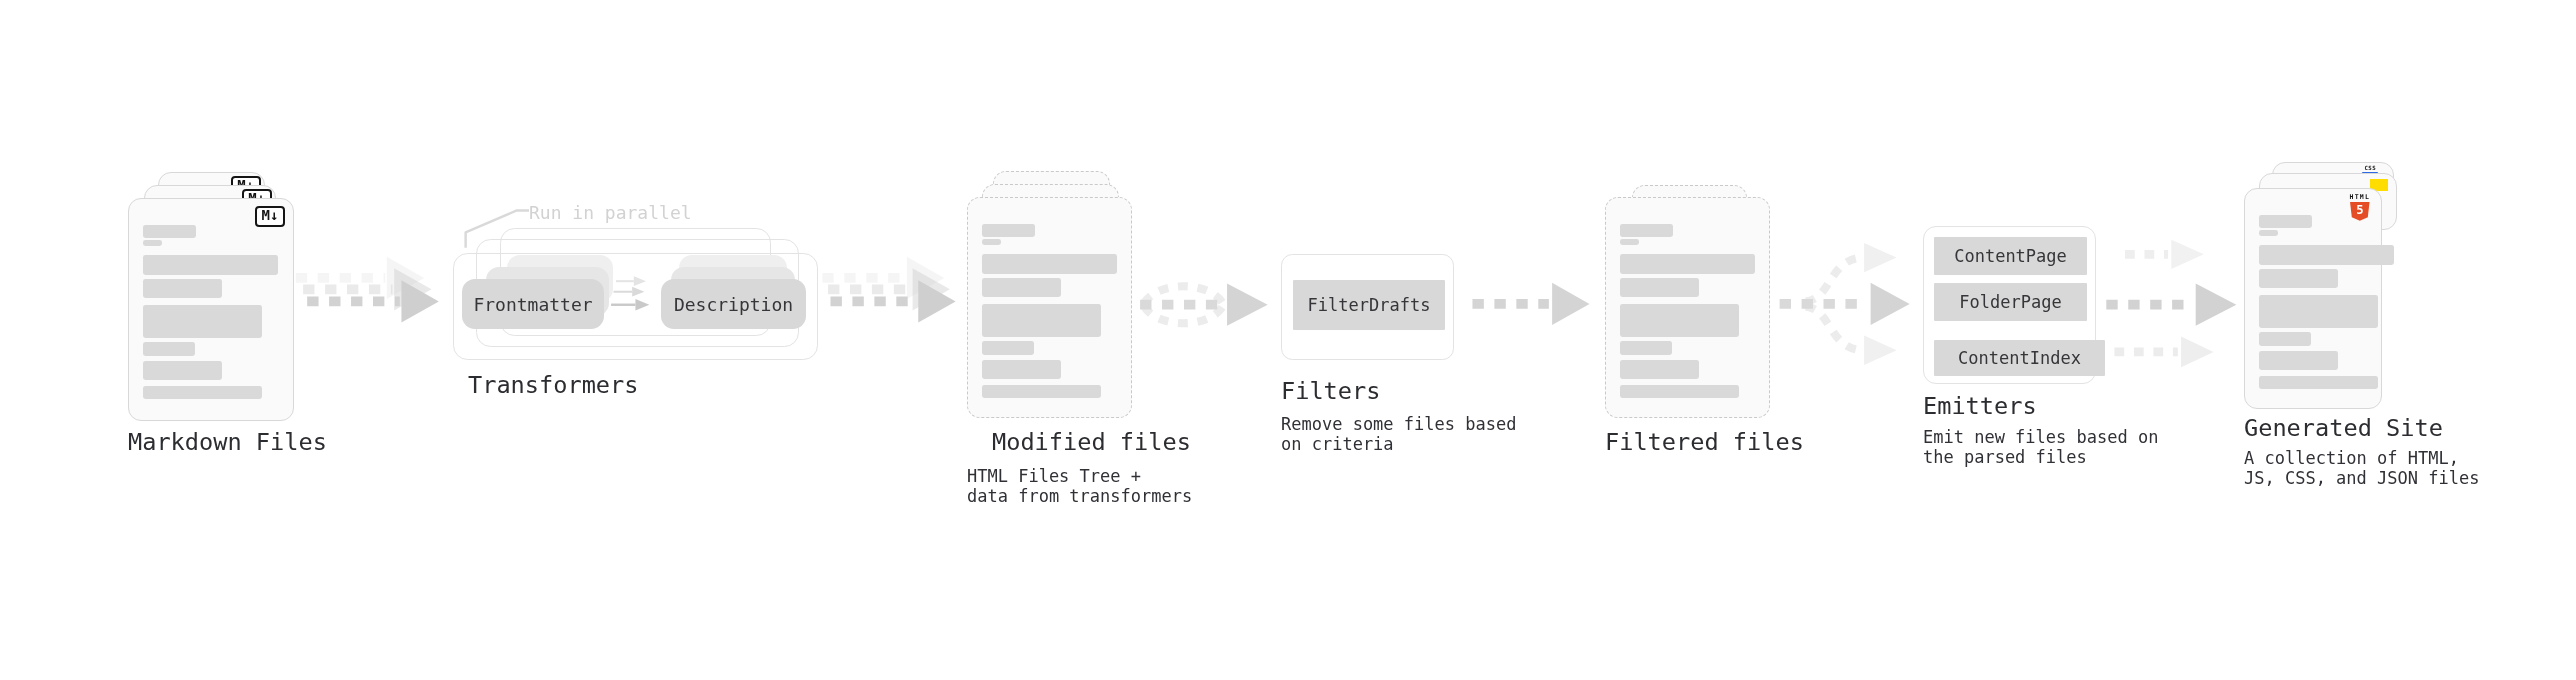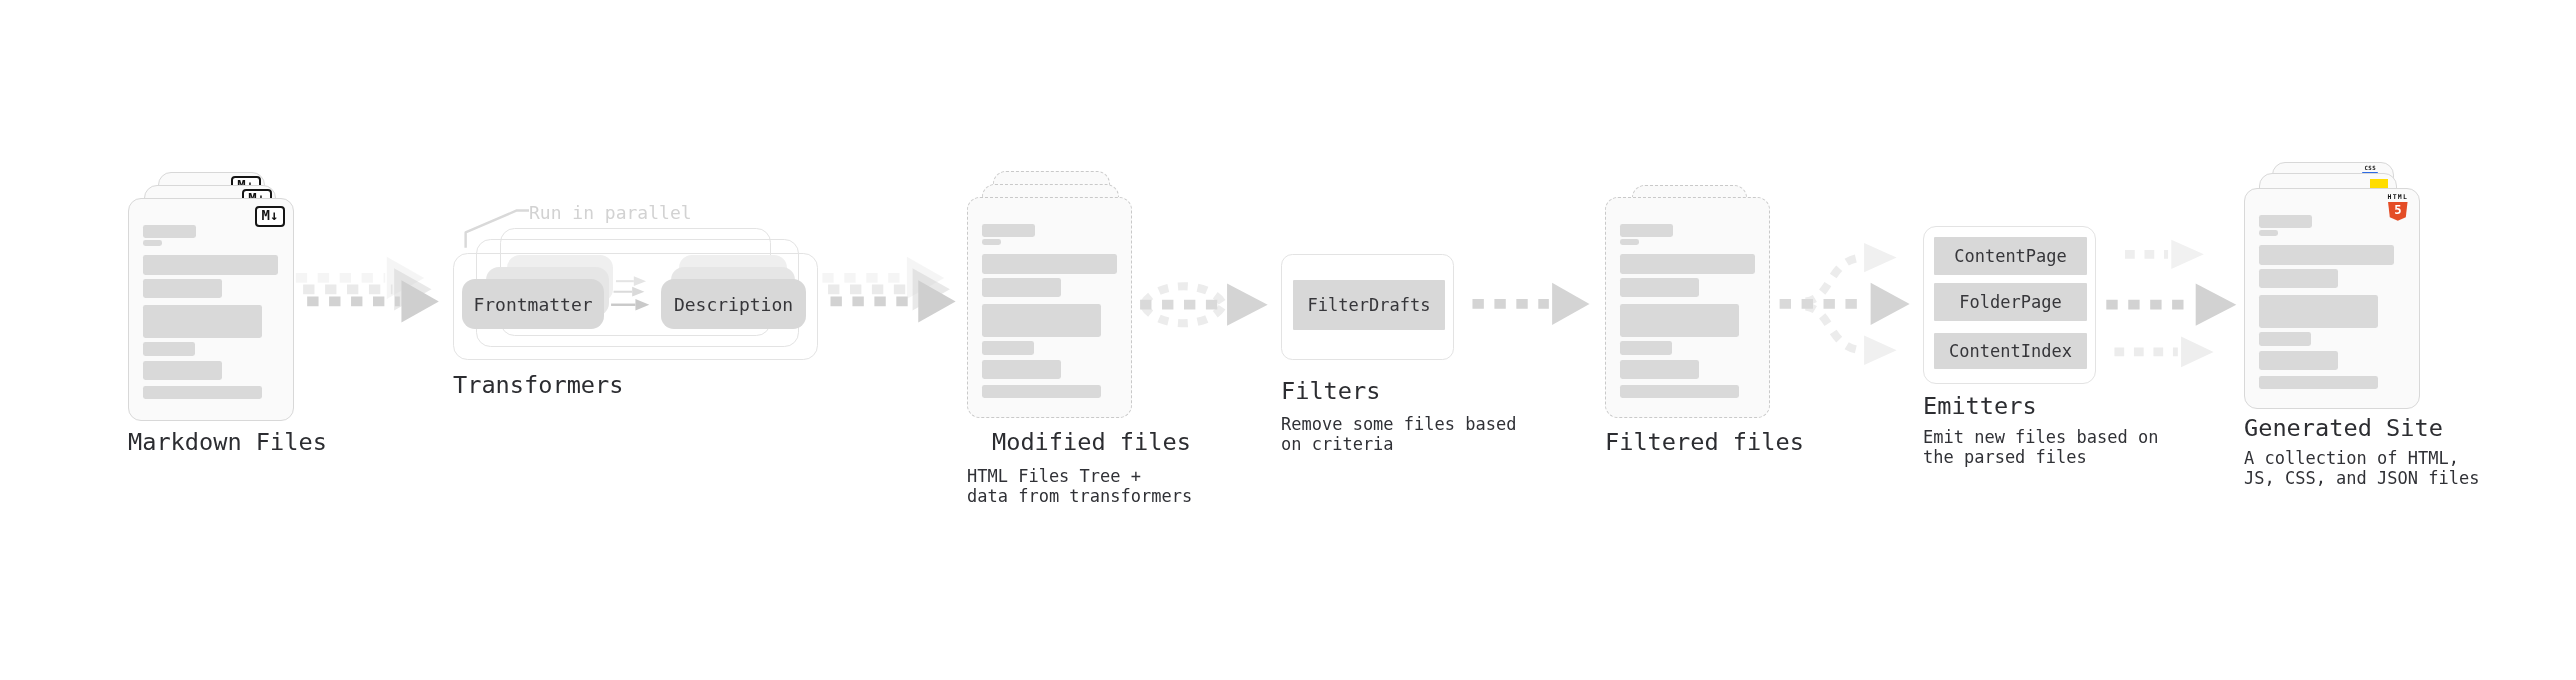--- a/index.html
+++ b/index.html
@@ -149,21 +149,21 @@
   <div class="outline" style="left:453px;top:253px;width:365px;height:107px"></div>
 
   <div class="pill g2" style="left:507px;top:255px;width:106px;height:47px"></div>
   <div class="pill g1" style="left:486px;top:267px;width:123px;height:49px"></div>
   <div class="pill" style="left:462px;top:279px;width:142px;height:50px">Frontmatter</div>
 
   <div class="pill g2" style="left:679px;top:255px;width:108px;height:47px"></div>
   <div class="pill g1" style="left:671px;top:267px;width:124px;height:49px"></div>
   <div class="pill" style="left:661px;top:279px;width:145px;height:50px">Description</div>
 
-  <div class="title" style="left:453px;top:371px">Transformers</div>
+  <div class="title" style="left:468px;top:371px">Transformers</div>
 
   <div class="file-card dashed" style="left:993px;top:171px;width:117px;height:49px"></div>
   <div class="file-card dashed" style="left:982px;top:184px;width:137px;height:49px"></div>
   <div class="file-card dashed" style="left:967px;top:197px;width:165px;height:221px">
     <div class="bars">
       <div class="b1"></div>
         <div class="b2"></div>
         <div class="b3"></div>
         <div class="b4"></div>
       <div class="b5"></div>
@@ -197,37 +197,37 @@
         <div class="b6"></div>
         <div class="b7"></div>
         <div class="b8"></div>
     </div>
   </div>
   <div class="title" style="left:1605px;top:428px">Filtered files</div>
 
   <div class="outline" style="left:1923px;top:226px;width:173px;height:158px;border-radius:13px"></div>
   <div class="pill small" style="left:1934px;top:237px;width:153px;height:38px">ContentPage</div>
   <div class="pill small" style="left:1934px;top:283px;width:153px;height:38px">FolderPage</div>
-  <div class="pill small" style="left:1934px;top:333px;width:153px;height:36px">ContentIndex</div>
+  <div class="pill small" style="left:1934px;top:340px;width:171px;height:36px">ContentIndex</div>
   <div class="title" style="left:1923px;top:392px">Emitters</div>
   <div class="desc" style="left:1923px;top:427px">
     <div class="line">Emit new files based on</div>
     <div class="line">the parsed files</div>
   </div>
 
   <div class="file-card" style="left:2272px;top:162px;width:122px;height:57px">
     <div class="css-badge">
       <div class="css-word">CSS</div>
       <div class="css-bar"></div>
     </div>
   </div>
   <div class="file-card" style="left:2259px;top:173px;width:138px;height:57px">
     <div class="js-badge"></div>
   </div>
-  <div class="file-card" style="left:2244px;top:188px;width:176px;height:221px">
+  <div class="file-card" style="left:2244px;top:188px;width:138px;height:221px">
     <div class="html5-badge">
       <div class="html5-word">HTML</div>
       <div class="html5-shield">5</div>
     </div>
     <div class="bars">
       <div class="b1"></div>
         <div class="b2"></div>
         <div class="b3"></div>
         <div class="b4"></div>
       <div class="b5"></div>

